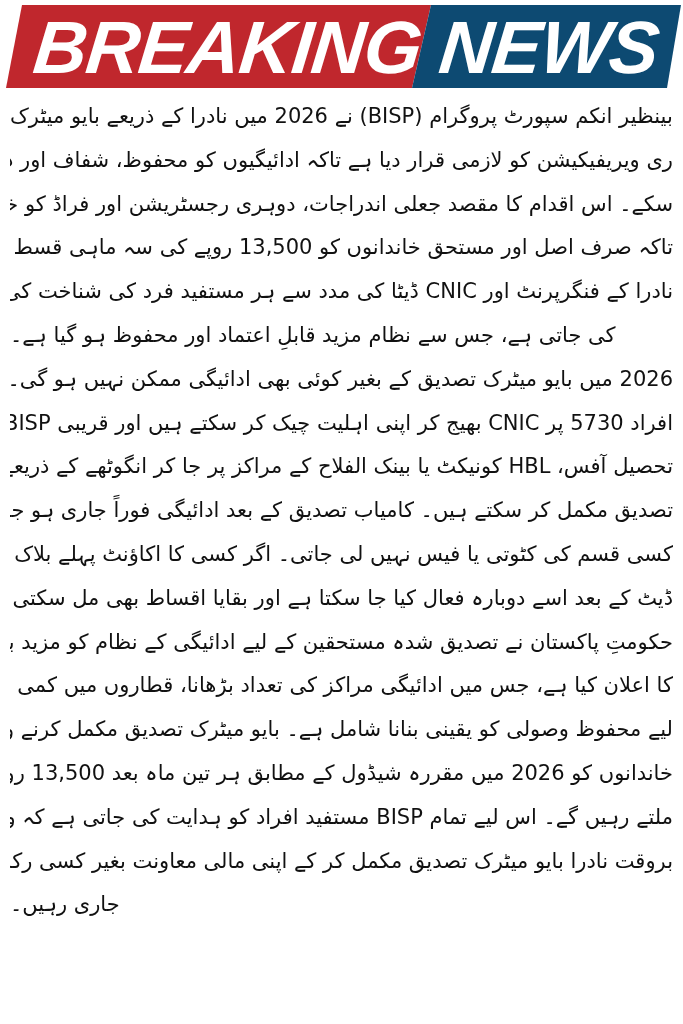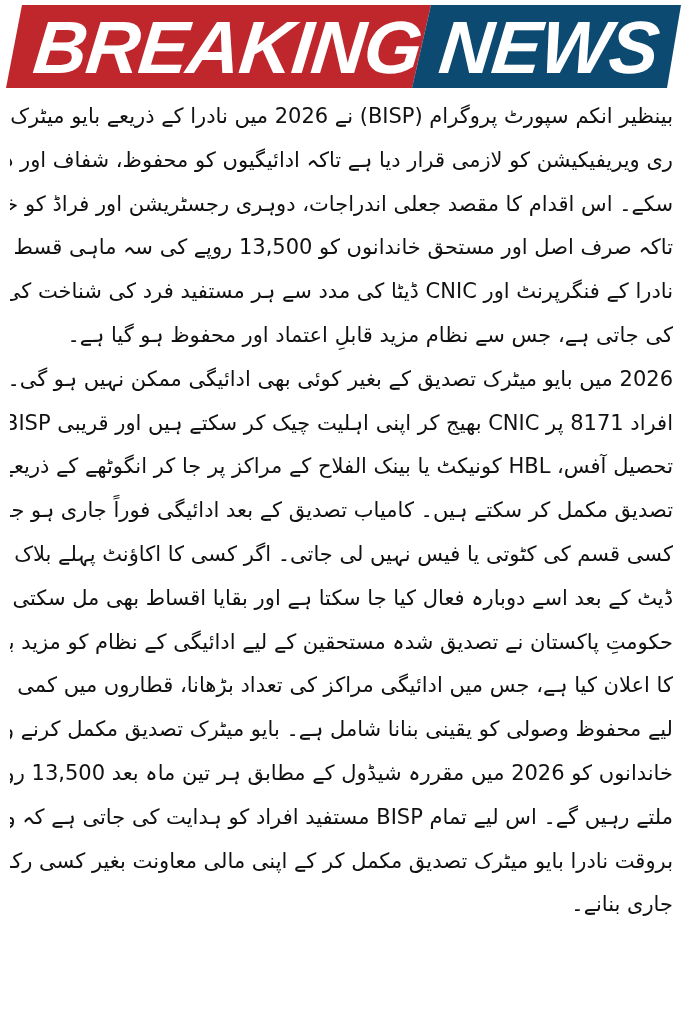--- a/index.html
+++ b/index.html
@@ -49,21 +49,21 @@
       left: 425px;
       width: 248px;
       text-align: center;
     }
     .article {
       position: absolute;
       left: 10px;
       top: 95px;
       width: 663px;
       direction: rtl;
-      text-align: right;
+      text-align: left;
       color: #111111;
       font-family: "DejaVu Sans", sans-serif;
       font-size: 21px;
     }
     .article .line {
       display: block;
       height: 43.8px;
       line-height: 43.8px;
       white-space: nowrap;
       overflow: hidden;
@@ -82,25 +82,25 @@
 </div>
 
 <div class="article">
   <span class="line">بینظیر انکم سپورٹ پروگرام (BISP) نے 2026 میں نادرا کے ذریعے بایو میٹرک</span>
   <span class="line">ری ویریفیکیشن کو لازمی قرار دیا ہے تاکہ ادائیگیوں کو محفوظ، شفاف اور درست بنایا جا</span>
   <span class="line">سکے۔ اس اقدام کا مقصد جعلی اندراجات، دوہری رجسٹریشن اور فراڈ کو ختم کرنا ہے،</span>
   <span class="line">تاکہ صرف اصل اور مستحق خاندانوں کو 13,500 روپے کی سہ ماہی قسط مل سکے۔</span>
   <span class="line">نادرا کے فنگرپرنٹ اور CNIC ڈیٹا کی مدد سے ہر مستفید فرد کی شناخت کی تصدیق</span>
   <span class="line">کی جاتی ہے، جس سے نظام مزید قابلِ اعتماد اور محفوظ ہو گیا ہے۔</span>
   <span class="line">2026 میں بایو میٹرک تصدیق کے بغیر کوئی بھی ادائیگی ممکن نہیں ہو گی۔ مستحق</span>
-  <span class="line">افراد 8171 پر CNIC بھیج کر اپنی اہلیت چیک کر سکتے ہیں اور قریبی BISP</span>
+  <span class="line">افراد 5730 پر CNIC بھیج کر اپنی اہلیت چیک کر سکتے ہیں اور قریبی BISP</span>
   <span class="line">تحصیل آفس، HBL کونیکٹ یا بینک الفلاح کے مراکز پر جا کر انگوٹھے کے ذریعے</span>
   <span class="line">تصدیق مکمل کر سکتے ہیں۔ کامیاب تصدیق کے بعد ادائیگی فوراً جاری ہو جاتی ہے اور</span>
   <span class="line">کسی قسم کی کٹوتی یا فیس نہیں لی جاتی۔ اگر کسی کا اکاؤنٹ پہلے بلاک تھا تو بایو میٹرک اپ</span>
   <span class="line">ڈیٹ کے بعد اسے دوبارہ فعال کیا جا سکتا ہے اور بقایا اقساط بھی مل سکتی ہیں۔</span>
   <span class="line">حکومتِ پاکستان نے تصدیق شدہ مستحقین کے لیے ادائیگی کے نظام کو مزید بہتر بنانے</span>
   <span class="line">کا اعلان کیا ہے، جس میں ادائیگی مراکز کی تعداد بڑھانا، قطاروں میں کمی اور خواتین کے</span>
   <span class="line">لیے محفوظ وصولی کو یقینی بنانا شامل ہے۔ بایو میٹرک تصدیق مکمل کرنے والے</span>
   <span class="line">خاندانوں کو 2026 میں مقررہ شیڈول کے مطابق ہر تین ماہ بعد 13,500 روپے</span>
   <span class="line">ملتے رہیں گے۔ اس لیے تمام BISP مستفید افراد کو ہدایت کی جاتی ہے کہ وہ</span>
   <span class="line">بروقت نادرا بایو میٹرک تصدیق مکمل کر کے اپنی مالی معاونت بغیر کسی رکاوٹ کے</span>
-  <span class="line">جاری بنانے۔</span>
+  <span class="line">جاری رہیں۔</span>
 </div>
 
 </body></html>

